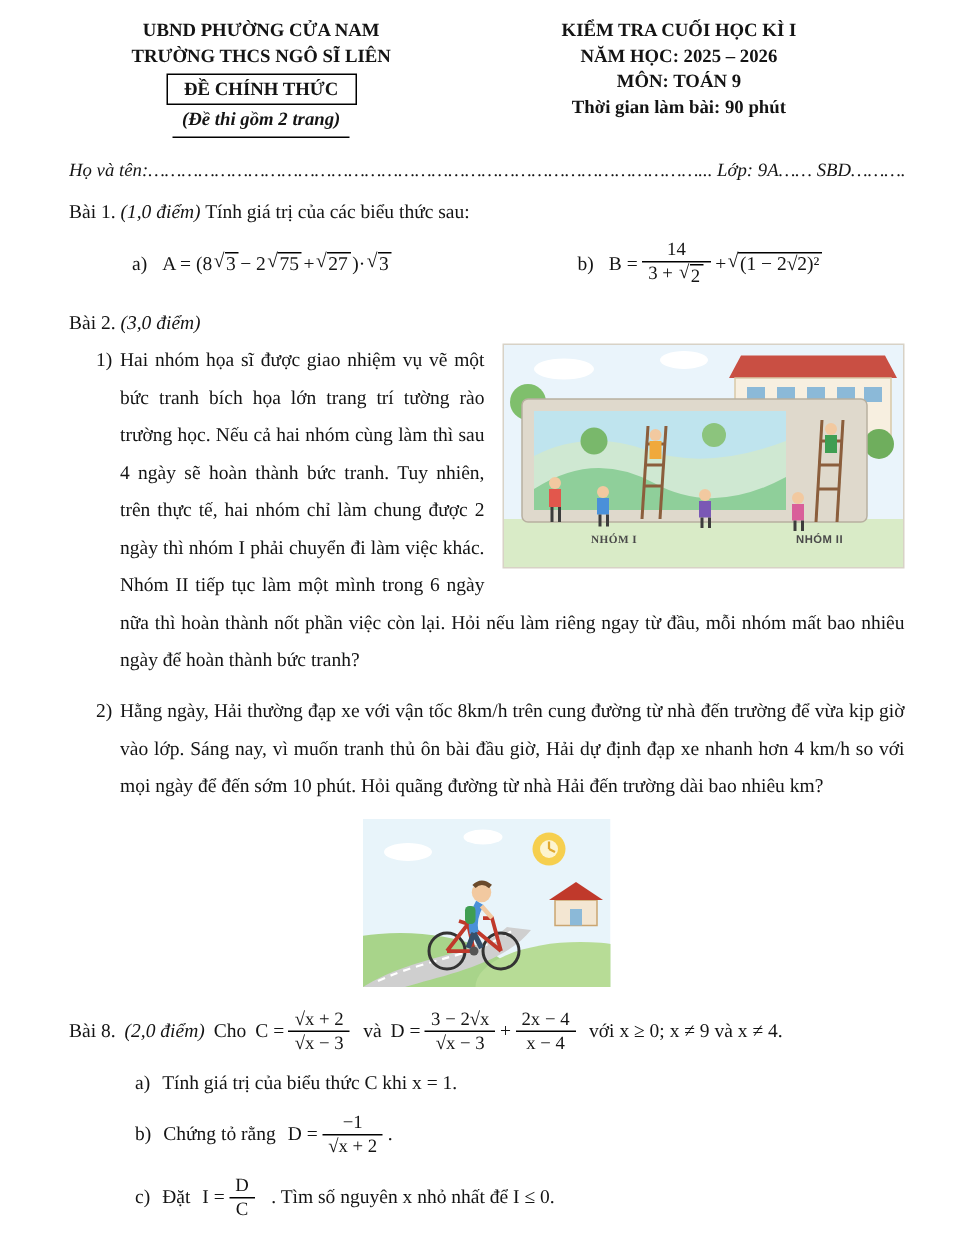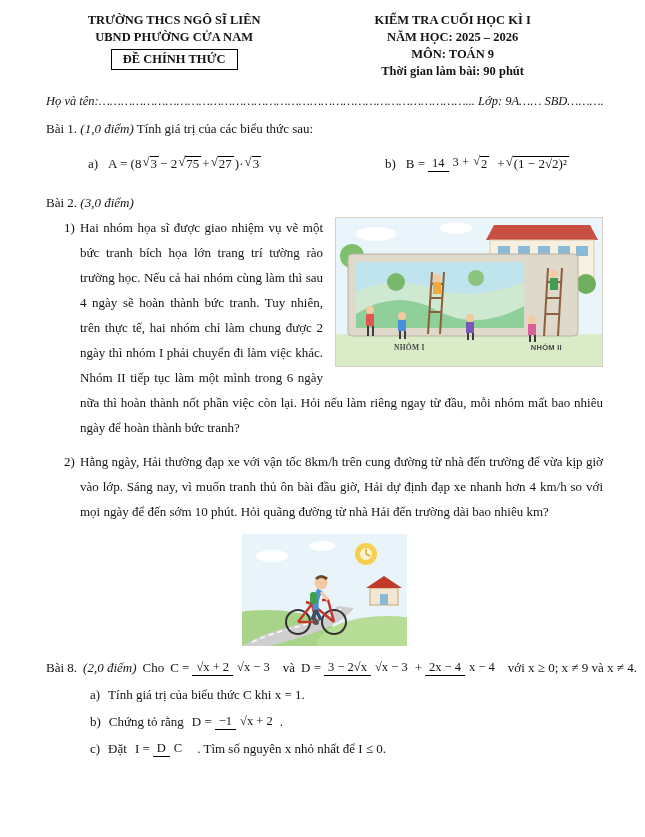--- a/index.html
+++ b/index.html
@@ -20,21 +20,21 @@
   .h-line{font-size:12.5px;}
   .u-after{display:inline-block;border-bottom:1px solid #000;padding:0 6px 3px 6px;}
   
   .student-line{margin-top:14px;font-style:italic;font-size:12.5px;white-space:nowrap;overflow:hidden;}
   
   .bai-head{margin:12px 0 4px 0;}
   .bai-label{font-weight:normal;}
   .pts{font-style:italic;}
   
   .math{display:inline-flex;align-items:center;white-space:nowrap;}
-  .frac{display:inline-flex;flex-direction:row;text-align:center;vertical-align:middle;margin:0 3px;line-height:1.2;font-size:12.5px;}
+  .frac{display:inline-flex;flex-direction:column;text-align:center;vertical-align:middle;margin:0 3px;line-height:1.2;font-size:12.5px;}
   .frac .num{border-bottom:1px solid #000;padding:0 4px;display:flex;justify-content:center;align-items:flex-end;}
   .frac .den{padding:0 4px;display:flex;justify-content:center;}
   .sqrt{display:inline-flex;align-items:flex-start;margin:0 1px;}
   .sqrt .ss{line-height:1.1;}
   .sqrt .rad{border-top:1px solid #000;padding:0 2px 0 1px;margin-top:1px;line-height:1.15;}
   .formula-row{display:flex;align-items:center;margin:8px 0 4px 0;min-height:38px;}
   .f-a{margin-left:42px;display:inline-flex;align-items:center;gap:10px;}
   .f-b{margin-left:auto;width:218px;display:inline-flex;align-items:center;gap:10px;}
   
   .item{position:relative;margin-left:18px;padding-left:16px;text-align:justify;line-height:25px;}
@@ -49,23 +49,24 @@
   .bai3-head{display:flex;align-items:center;gap:6px;flex-wrap:nowrap;margin-top:14px;}
   .nowrap{white-space:nowrap;}
 </style>
 </head>
 <body>
 
 <div class="page">
 
   <div class="header">
     <div class="h-col h-left">
+      <div class="h-line bold">UBND PHƯỜNG CỬA NAM</div>
       <div class="h-line bold">TRƯỜNG THCS NGÔ SĨ LIÊN</div>
-      <div class="h-line bold">UBND PHƯỜNG CỬA NAM</div>
       <div><span class="hbox">ĐỀ CHÍNH THỨC</span></div>
+      <div><span class="u-after italic bold h-line">(Đề thi gồm 2 trang)</span></div>
     </div>
     <div class="h-col h-right">
       <div class="h-line bold">KIỂM TRA CUỐI HỌC KÌ I</div>
       <div class="h-line bold">NĂM HỌC: 2025 – 2026</div>
       <div class="h-line bold">MÔN: TOÁN 9</div>
       <div class="h-line bold">Thời gian làm bài: 90 phút</div>
     </div>
   </div>
 
   <div class="student-line">Họ và tên:………………………………………………………………………………………...  Lớp: 9A……  SBD……………</div>

